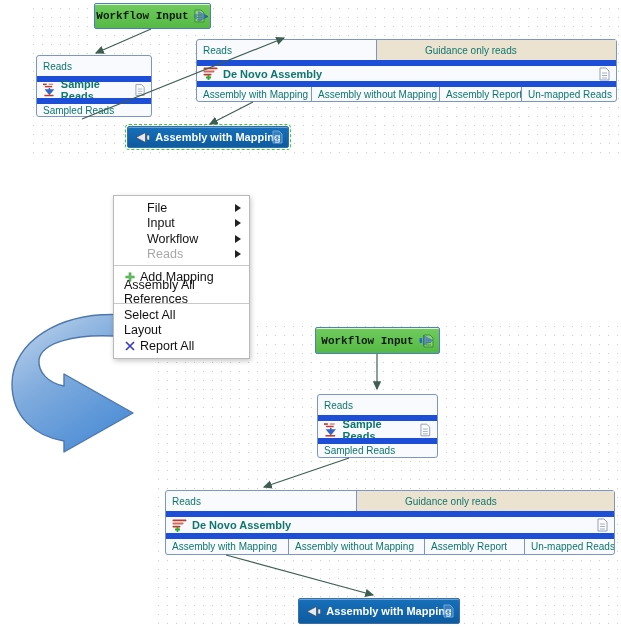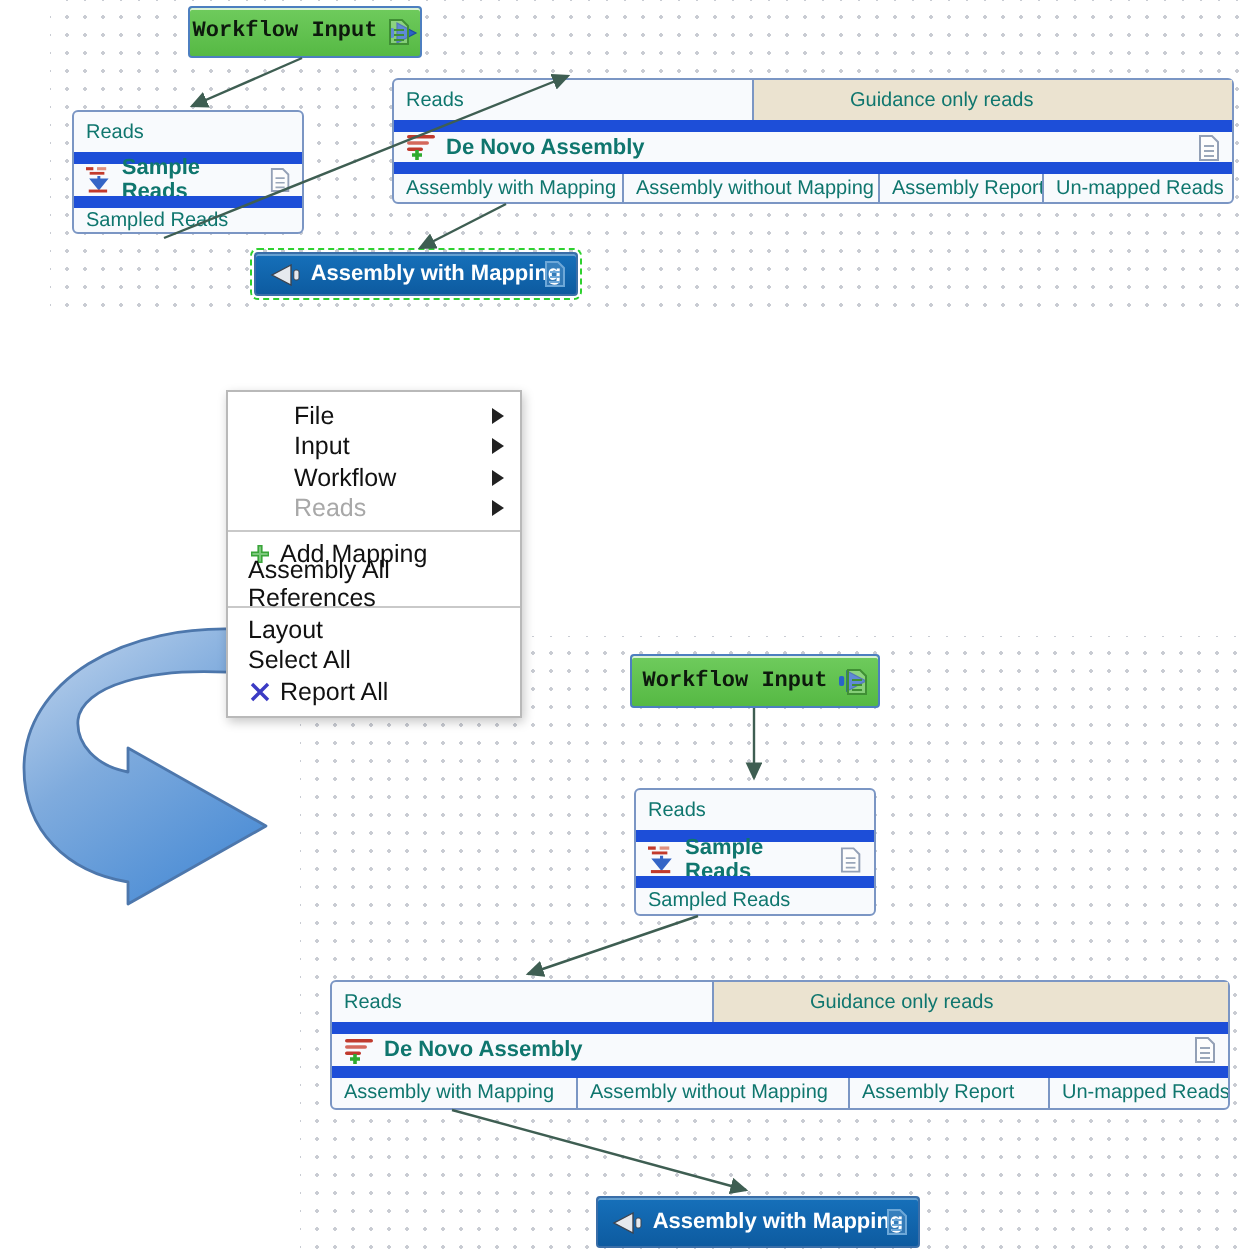--- a/index.html
+++ b/index.html
@@ -25,21 +25,21 @@
   .io-box{position:absolute;display:flex;align-items:center;justify-content:center;gap:5px;
           box-sizing:border-box;font-size:11px;font-weight:bold;z-index:3;border-radius:2px;}
   .input-box{background:linear-gradient(#6fcb5d,#56b944);border:1px solid #4d7fc0;
              color:#0d1a0d;box-shadow:inset 0 1px 0 rgba(255,255,255,.75);font-family:Liberation Mono, monospace;}
   .output-box{background:linear-gradient(#1670ba,#0d5ba0);border:1px solid #3a6ea8;
               color:#fff;box-shadow:inset 0 1px 0 rgba(255,255,255,.35);}
   .selected{outline:1px dashed #2fd12f;outline-offset:1px;}
   .io-box .doc{position:absolute;right:5px;top:50%;transform:translateY(-50%);}
 
   
-  #context-menu{position:absolute;left:113px;top:195px;width:148px;background:#fff;
+  #context-menu{position:absolute;left:113px;top:195px;width:137px;background:#fff;
                 border:1px solid #b9b9b9;box-shadow:1px 2px 5px rgba(0,0,0,.22);
                 z-index:6;box-sizing:border-box;padding:4px 0;font-size:12.5px;color:#111;}
   .menu-item{position:relative;height:15.5px;display:flex;align-items:center;
              padding-left:10px;box-sizing:border-box;}
   .menu-item.indented{padding-left:33px;}
   .menu-item.disabled{color:#a8a8a8;}
   .menu-sep{border-top:1px solid #c9c9c9;margin:3px 0;}
   .submenu-arrow{position:absolute;right:8px;top:50%;transform:translateY(-50%);
                  width:0;height:0;border-left:6px solid #222;border-top:4px solid transparent;
                  border-bottom:4px solid transparent;}
@@ -168,24 +168,24 @@
           <path d="M5,1.2 L5,8.8 M1.2,5 L8.8,5" stroke="#7cc87c" stroke-width="1"></path>
         </svg>
       </span>
       <span>Add Mapping</span>
     </div>
     <div class="menu-item">
       <span>Assembly All References</span>
     </div>
     <div class="menu-sep"></div>
     <div class="menu-item">
+      <span>Select All</span>
+    </div>
+    <div class="menu-item">
       <span>Layout</span>
-    </div>
-    <div class="menu-item">
-      <span>Select All</span>
     </div>
     <div class="menu-item">
       <span class="mi-icon">
         <svg width="10" height="10" viewBox="0 0 10 10">
           <path d="M1,1 L9,9 M9,1 L1,9" stroke="#3b3bc4" stroke-width="1.7"></path>
         </svg>
       </span>
       <span>Report All</span>
     </div>
   </div>

